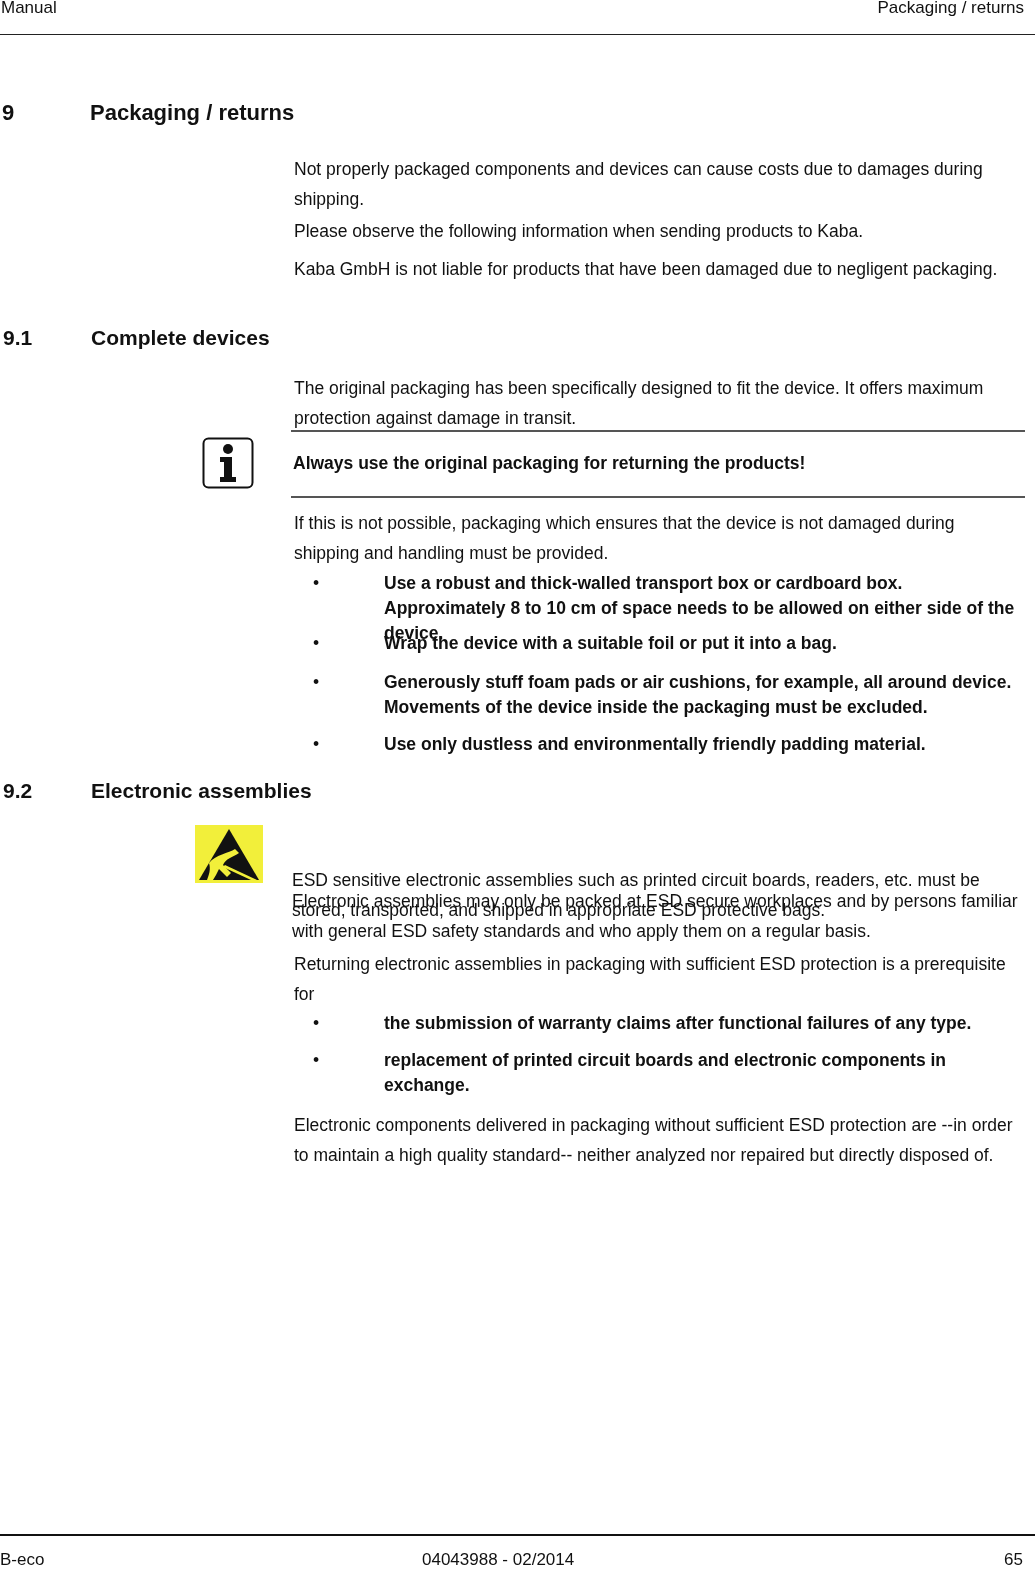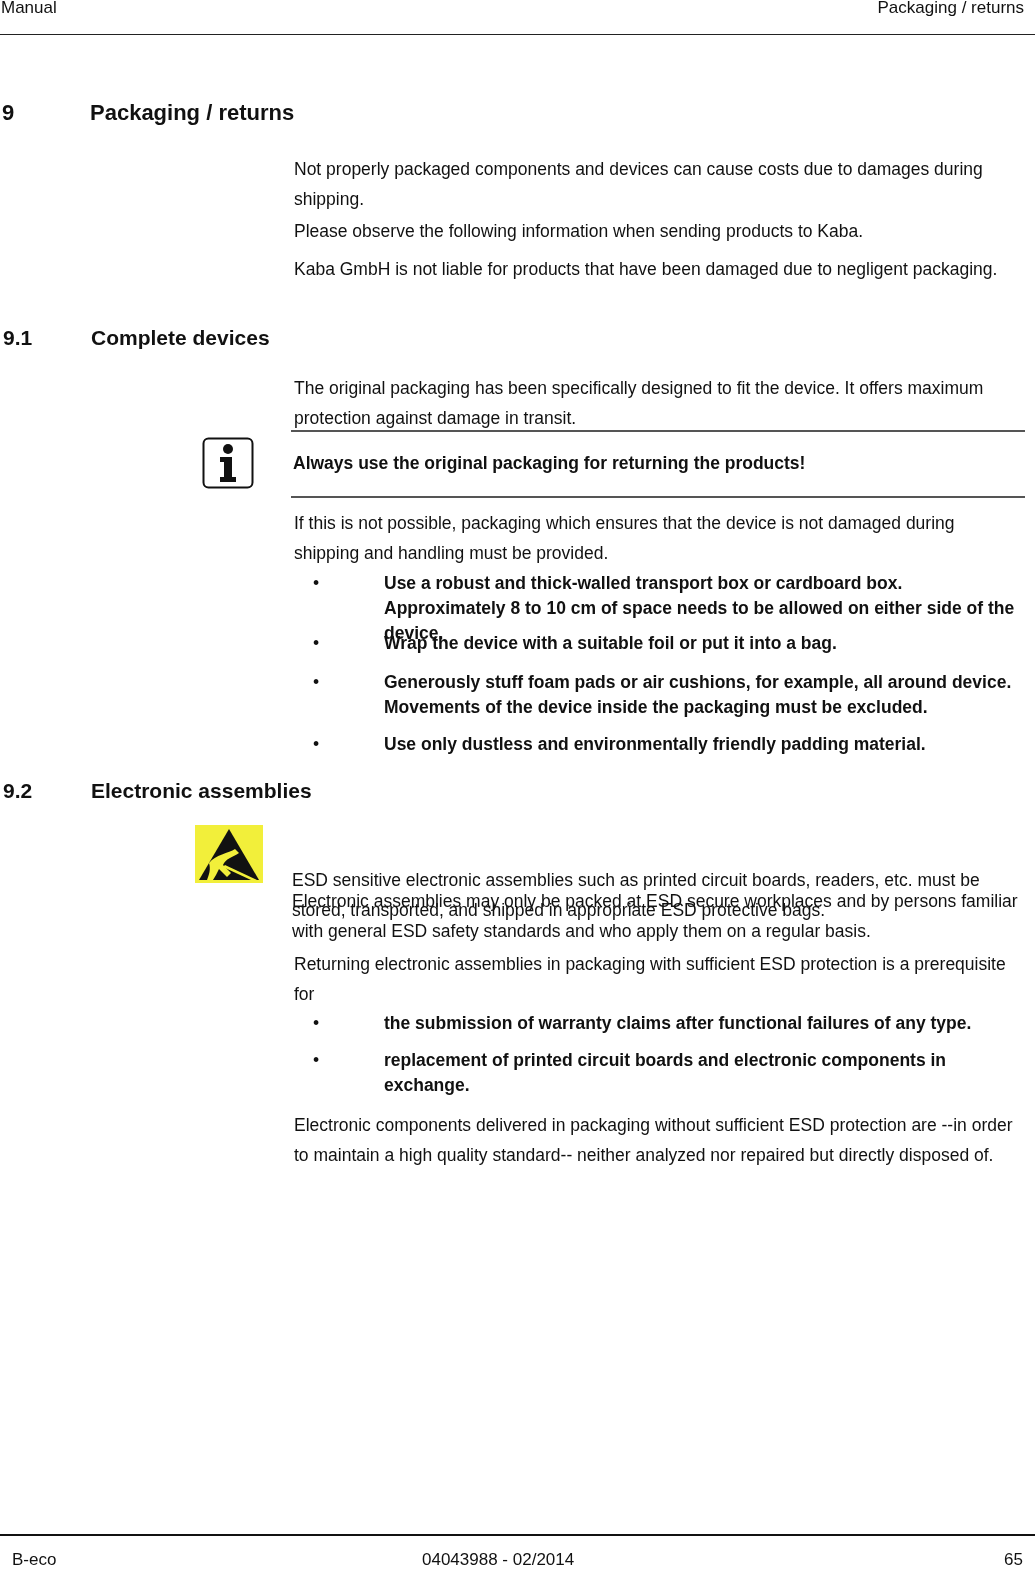--- a/index.html
+++ b/index.html
@@ -5,21 +5,21 @@
   html, body { margin: 0; padding: 0; background: #ffffff; }
   body {
     width: 1035px; height: 1583px; position: relative; overflow: hidden;
     font-family: "Liberation Sans", "DejaVu Sans", sans-serif; color: #111;
   }
   .hdr { position: absolute; top: 0; left: 0; right: 0; height: 34px; border-bottom: 1.5px solid #222; }
   .hdr .l { position: absolute; left: 1px; top: -2px; font-size: 17px; }
   .hdr .r { position: absolute; right: 11px; top: -2px; font-size: 17px; }
   .ftr { position: absolute; left: 0; right: 0; top: 1534px; border-top: 2px solid #111; height: 49px; }
   .ftr span { position: absolute; top: 14px; font-size: 17px; }
-  .ftr .a { left: 12px; }
+  .ftr .a { left: 0; }
   .ftr .b { left: 422px; }
   .ftr .c { right: 12px; }
   .h1 { position: absolute; left: 2px; top: 100px; font-size: 22px; font-weight: bold; }
   .h1 .num, .h2 .num { display: inline-block; width: 88px; }
   .h2 { position: absolute; left: 3px; font-size: 21px; font-weight: bold; }
   .p { position: absolute; left: 294px; width: 730px; font-size: 17.5px; line-height: 30px; }
   .bullet { position: absolute; left: 294px; width: 730px; font-size: 17.5px; line-height: 25px; }
   .bullet .dot { position: absolute; left: 19px; top: 0; }
   .bullet .txt { margin-left: 90px; display: block; font-weight: bold; }
   .note-top { position: absolute; left: 291px; width: 734px; top: 430px; border-top: 2px solid #555; }

